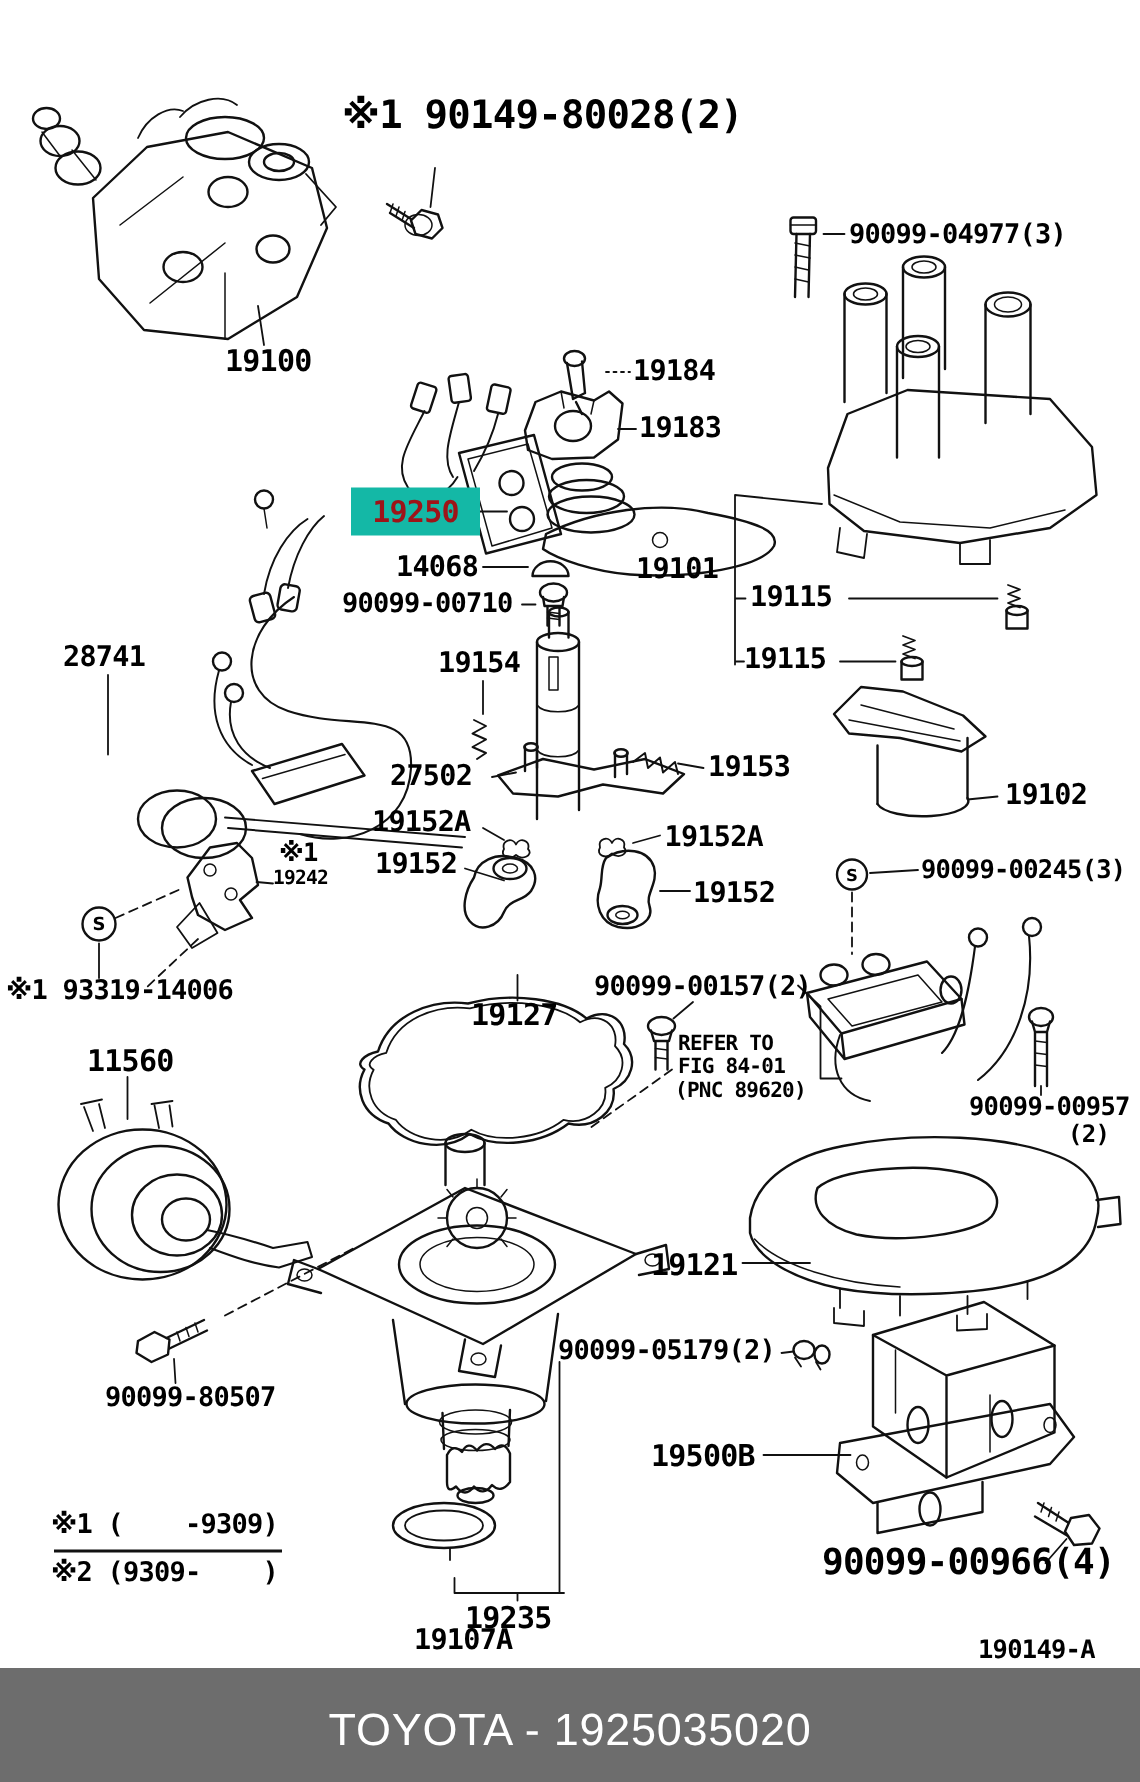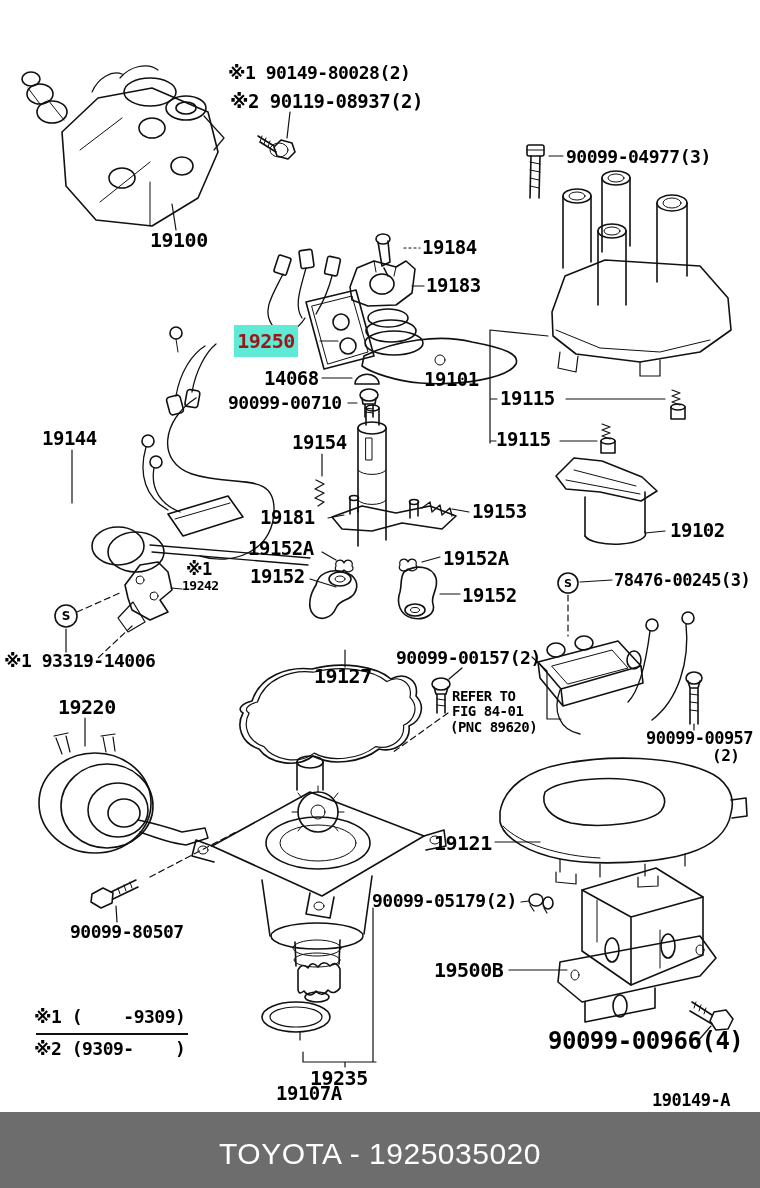--- a/index.html
+++ b/index.html
@@ -2,21 +2,21 @@
 <html><head>
 <meta charset="utf-8">
 <style>
   html,body{margin:0;padding:0;background:#fff;}
   #stage{position:relative;width:760px;height:1188px;background:#fff;overflow:hidden;
          font-family:"DejaVu Sans Mono","DejaVu Sans",monospace;}
   #lineart{position:absolute;left:0;top:0;}
   .lbl{position:absolute;font-family:"DejaVu Sans Mono","DejaVu Sans",monospace;
        font-weight:bold;color:#000;white-space:nowrap;letter-spacing:-0.5px;line-height:1.05;}
   .pre{white-space:pre;}
-  .hl{position:absolute;left:234px;top:325px;width:64px;height:32px;background:#5eead4;
+  .hl{position:absolute;left:234px;top:325px;width:86px;height:32px;background:#14b8a6;
       display:flex;align-items:center;justify-content:center;}
   .hl .lbl{position:static;color:#9e1418;}
   .s-letter{position:absolute;width:14px;text-align:center;font-weight:bold;color:#000;
             font-family:"DejaVu Sans","Liberation Sans",sans-serif;}
   .note-underline{position:absolute;left:36px;top:1033px;width:152px;height:2px;background:#111;}
   #footer-bar{position:absolute;left:0;top:1112px;width:760px;height:84px;background:#6d6d6d;
       display:flex;align-items:center;justify-content:center;gap:58px;}
   #footer-bar .ftxt{color:#fff;font-family:"Liberation Sans",sans-serif;font-size:30px;
       letter-spacing:0.5px;}
   svg *{vector-effect:non-scaling-stroke;}
@@ -343,50 +343,49 @@
 
     <g stroke-width="1.2" stroke-dasharray="6 4">
       <path d="M77,612 L122,592"></path>
       <path d="M132,626 L98,658"></path>
       <path d="M568,595 L568,636"></path>
       <path d="M448,713 L392,753"></path>
       <path d="M150,877 L238,831"></path>
     </g>
   </svg>
 
-  <div class="lbl" style="left:228px;top:64px;font-size:18px">※1 90149-80028(2)</div>
-  <div class="lbl" style="left:230px;top:92px;font-size:19px">※2 90119-08937(2)</div>
+  <div class="lbl" style="left:228px;top:64px;font-size:26px">※1 90149-80028(2)</div>
   <div class="lbl" style="left:566px;top:148px;font-size:18px">90099-04977(3)</div>
   <div class="lbl" style="left:150px;top:230px;font-size:20px">19100</div>
   <div class="lbl" style="left:422px;top:238px;font-size:19px">19184</div>
   <div class="lbl" style="left:426px;top:276px;font-size:19px">19183</div>
 
   <div class="hl">
     <div class="lbl" style="font-size:20px">19250</div>
   </div>
 
   <div class="lbl" style="left:264px;top:369px;font-size:19px">14068</div>
   <div class="lbl" style="left:228px;top:394px;font-size:18px">90099-00710</div>
   <div class="lbl" style="left:424px;top:370px;font-size:19px">19101</div>
   <div class="lbl" style="left:500px;top:389px;font-size:19px">19115</div>
   <div class="lbl" style="left:496px;top:430px;font-size:19px">19115</div>
-  <div class="lbl" style="left:42px;top:429px;font-size:19px">19144</div>
+  <div class="lbl" style="left:42px;top:429px;font-size:19px">28741</div>
   <div class="lbl" style="left:292px;top:433px;font-size:19px">19154</div>
-  <div class="lbl" style="left:260px;top:508px;font-size:19px">19181</div>
+  <div class="lbl" style="left:260px;top:508px;font-size:19px">27502</div>
   <div class="lbl" style="left:472px;top:502px;font-size:19px">19153</div>
   <div class="lbl" style="left:248px;top:539px;font-size:19px">19152A</div>
   <div class="lbl" style="left:443px;top:549px;font-size:19px">19152A</div>
   <div class="lbl" style="left:250px;top:567px;font-size:19px">19152</div>
   <div class="lbl" style="left:462px;top:586px;font-size:19px">19152</div>
   <div class="lbl" style="left:186px;top:561px;font-size:17px">※1</div>
   <div class="lbl" style="left:182px;top:579px;font-size:13px">19242</div>
-  <div class="lbl" style="left:614px;top:572px;font-size:17px">78476-00245(3)</div>
+  <div class="lbl" style="left:614px;top:572px;font-size:17px">90099-00245(3)</div>
   <div class="lbl" style="left:670px;top:521px;font-size:19px">19102</div>
   <div class="lbl" style="left:4px;top:652px;font-size:18px">※1 93319-14006</div>
-  <div class="lbl" style="left:58px;top:697px;font-size:20px">19220</div>
+  <div class="lbl" style="left:58px;top:697px;font-size:20px">11560</div>
   <div class="lbl" style="left:314px;top:666px;font-size:20px">19127</div>
   <div class="lbl" style="left:396px;top:649px;font-size:18px">90099-00157(2)</div>
 
   <div class="lbl" style="left:452px;top:689px;font-size:14px">REFER TO</div>
   <div class="lbl" style="left:452px;top:704px;font-size:14px">FIG 84-01</div>
   <div class="lbl" style="left:450px;top:720px;font-size:14px">(PNC 89620)</div>
 
   <div class="lbl" style="left:646px;top:730px;font-size:17px">90099-00957</div>
   <div class="lbl" style="left:712px;top:748px;font-size:16px">(2)</div>
   <div class="lbl" style="left:434px;top:833px;font-size:20px">19121</div>

